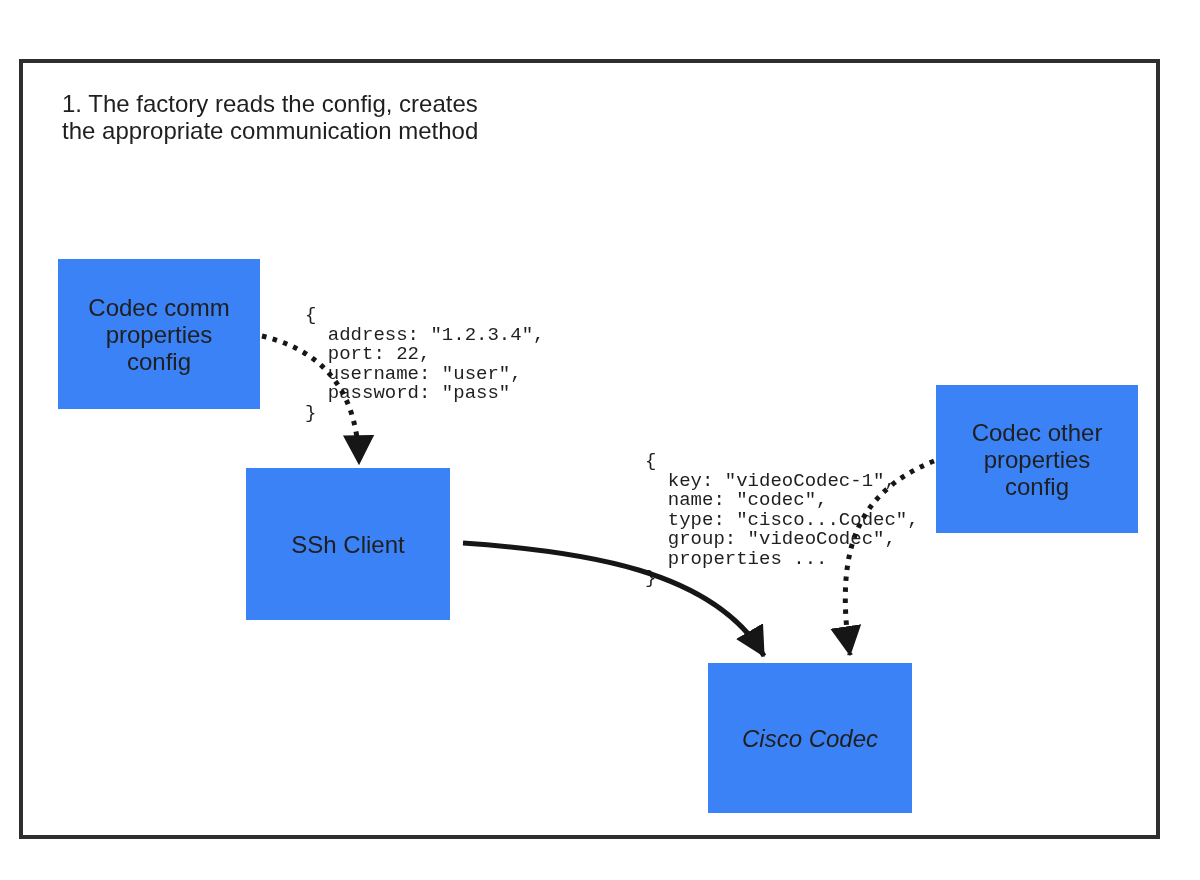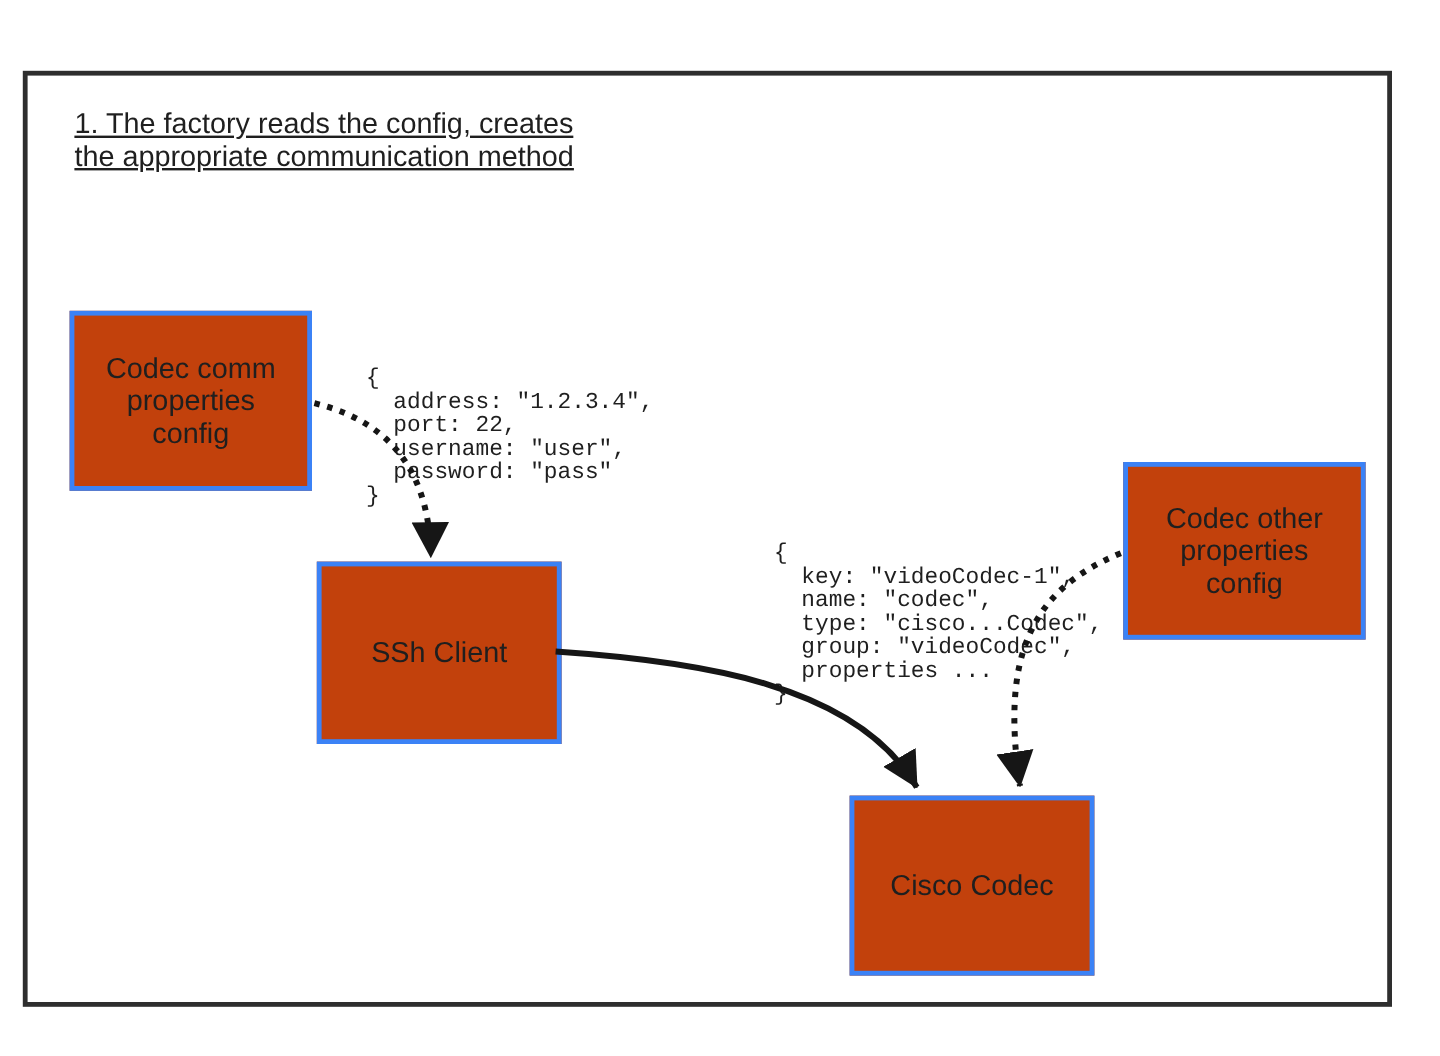--- a/index.html
+++ b/index.html
@@ -28,41 +28,41 @@
     box-sizing: border-box;
     background: #ffffff;
   }
   .note {
     position: absolute;
     font-size: 24px;
     line-height: 27px;
     white-space: pre-line;
     color: #1f1f1f;
   }
-  .note.step1 { left: 62px;  top: 90px; text-decoration: underline; }
+  .note.step1 { left: 62px;  top: 90px; }
   .note.step2 { left: 657px; top: 92px; }
   .note.outcome { left: 941px; top: 690px; }
   .node {
     position: absolute;
     box-sizing: border-box;
     border: 4px solid #3b82f6;
-    background: #c2410c;
+    background: #3b82f6;
     display: flex;
     align-items: center;
     justify-content: center;
     text-align: center;
     font-size: 24px;
     line-height: 27px;
     white-space: pre-line;
     color: #1f1f1f;
   }
   .node.codec-comm-config  { left: 58px;  top: 259px; width: 202px; height: 150px; }
-  .node.ssh-client         { left: 264px; top: 468px; width: 204px; height: 152px; }
+  .node.ssh-client         { left: 246px; top: 468px; width: 204px; height: 152px; }
   .node.codec-other-config { left: 936px; top: 385px; width: 202px; height: 148px; }
-  .node.cisco-codec        { left: 708px; top: 663px; width: 204px; height: 150px; }
+  .node.cisco-codec        { left: 708px; top: 663px; width: 204px; height: 150px; font-style: italic; }
   .code {
     position: absolute;
     font-family: "Liberation Mono", monospace;
     font-size: 19px;
     line-height: 19.5px;
     white-space: pre;
     color: #1f1f1f;
     margin: 0;
   }
   .code.comm-props  { left: 305px; top: 306px; }

